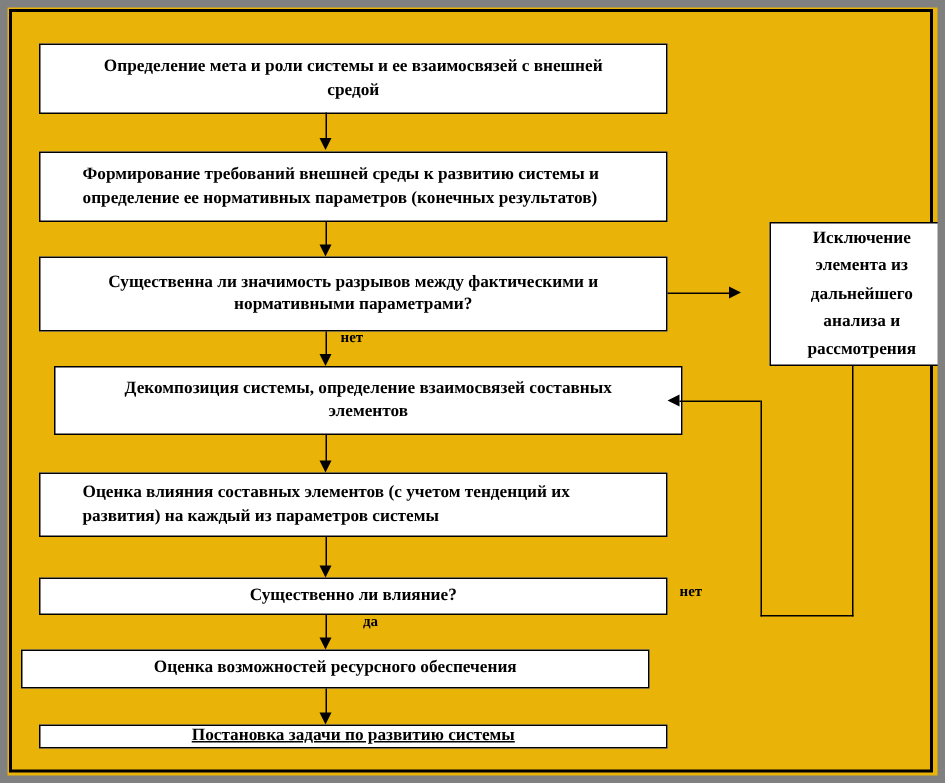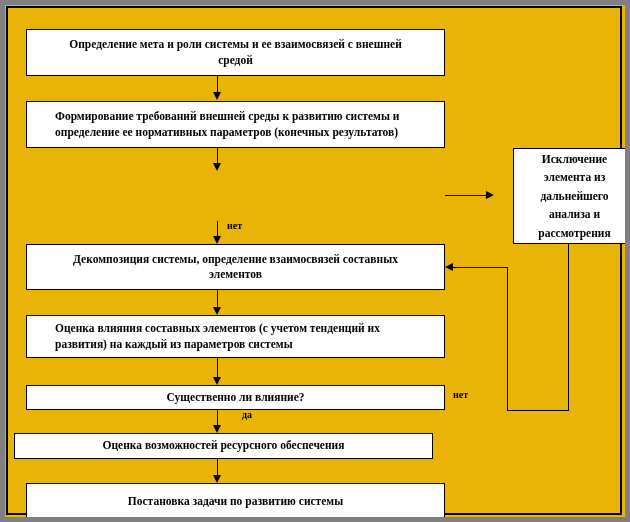--- a/index.html
+++ b/index.html
@@ -33,25 +33,25 @@
     display: flex;
     align-items: center;
     justify-content: center;
     text-align: center;
     padding: 2px 8px;
   }
   .node.align-left { justify-content: flex-start; text-align: left; padding-left: 28px; }
   .n1 { left: 26px; top: 29px;  width: 419px; height: 47px; }
   .n2 { left: 26px; top: 101px; width: 419px; height: 47px; }
   .n3 { left: 26px; top: 171px; width: 419px; height: 50px; }
-  .n4 { left: 26px; top: 244px; width: 419px; height: 46px; }
+  .n4 { left: 36px; top: 244px; width: 419px; height: 46px; }
   .n5 { left: 26px; top: 315px; width: 419px; height: 43px; }
   .n6 { left: 26px; top: 385px; width: 419px; height: 25px; }
   .n7 { left: 14px; top: 433px; width: 419px; height: 26px; }
-  .n8 { left: 26px; top: 483px; width: 419px; height: 38px; }
+  .n8 { left: 26px; top: 483px; width: 419px; height: 16px; text-decoration: underline; }
   .n-side { left: 494px; top: 148px; width: 123px; height: 96px; line-height: 1.6; margin-left: 19px; }
 
   .vline { position: absolute; width: 1px; background: #000; }
   .hline { position: absolute; height: 1px; background: #000; }
   .ah { position: absolute; width: 0; height: 0; }
   .ah-down  { border-left: 4px solid transparent; border-right: 4px solid transparent; border-top: 8px solid #000; }
   .ah-right { border-top: 4px solid transparent; border-bottom: 4px solid transparent; border-left: 8px solid #000; }
   .ah-left  { border-top: 4px solid transparent; border-bottom: 4px solid transparent; border-right: 8px solid #000; }
 
   .edge-label {
@@ -66,20 +66,22 @@
 <body>
 
 <div class="canvas">
 
   <div class="inner-frame"></div>
 
   <div class="node n1">Определение  мета и роли системы и ее взаимосвязей с внешней
 средой</div>
   <div class="node n2 align-left">Формирование требований внешней среды к развитию системы и
 определение ее нормативных параметров (конечных результатов)</div>
+  <div class="node n3">Существенна ли значимость разрывов между фактическими и
+нормативными параметрами?</div>
   <div class="node n4">Декомпозиция системы, определение взаимосвязей составных
 элементов</div>
   <div class="node n5 align-left">Оценка влияния составных элементов (с учетом тенденций их
 развития) на каждый из параметров системы</div>
   <div class="node n6">Существенно ли влияние?</div>
   <div class="node n7">Оценка возможностей ресурсного обеспечения</div>
   <div class="node n8">Постановка задачи по развитию системы</div>
 
   <div class="node n-side">Исключение
 элемента из

